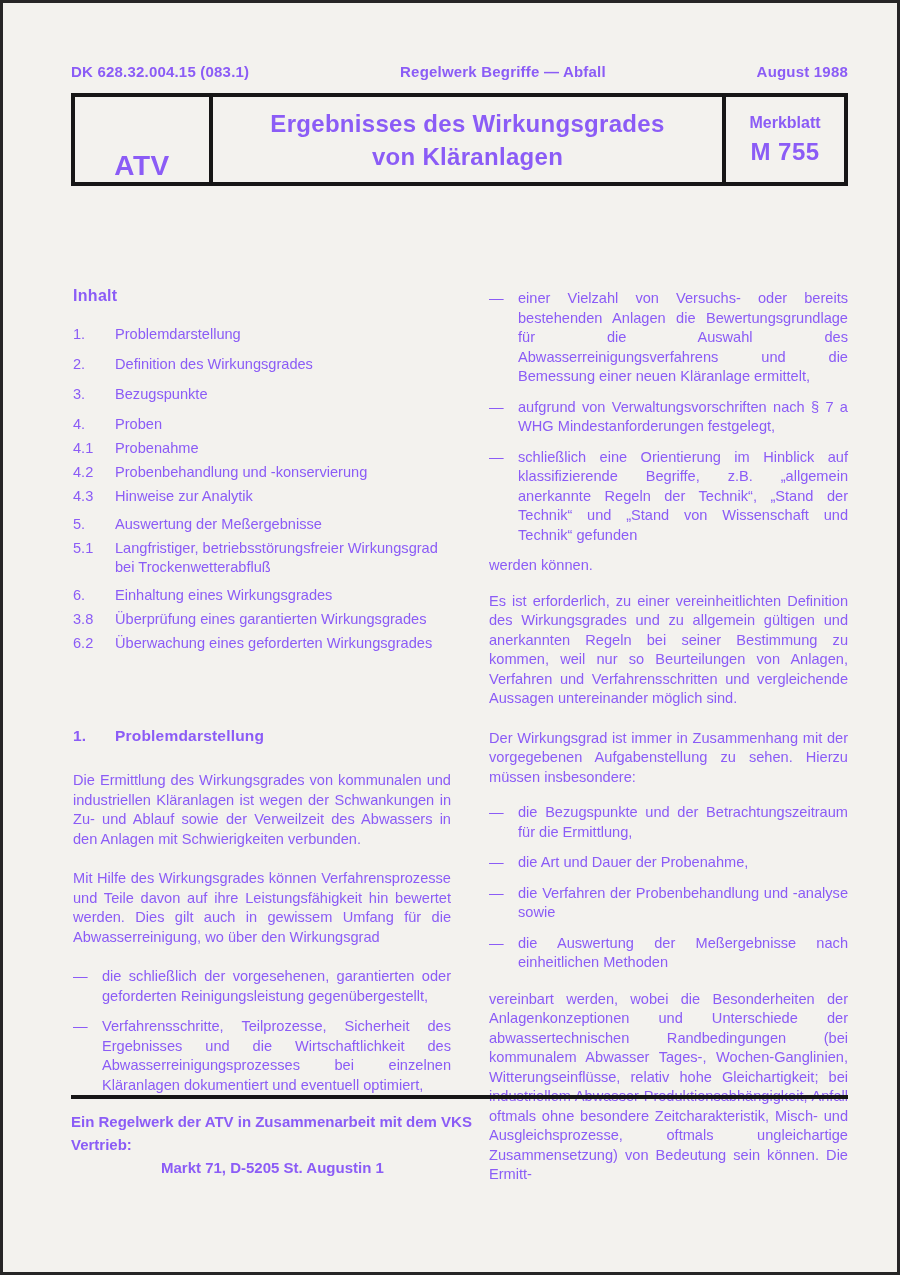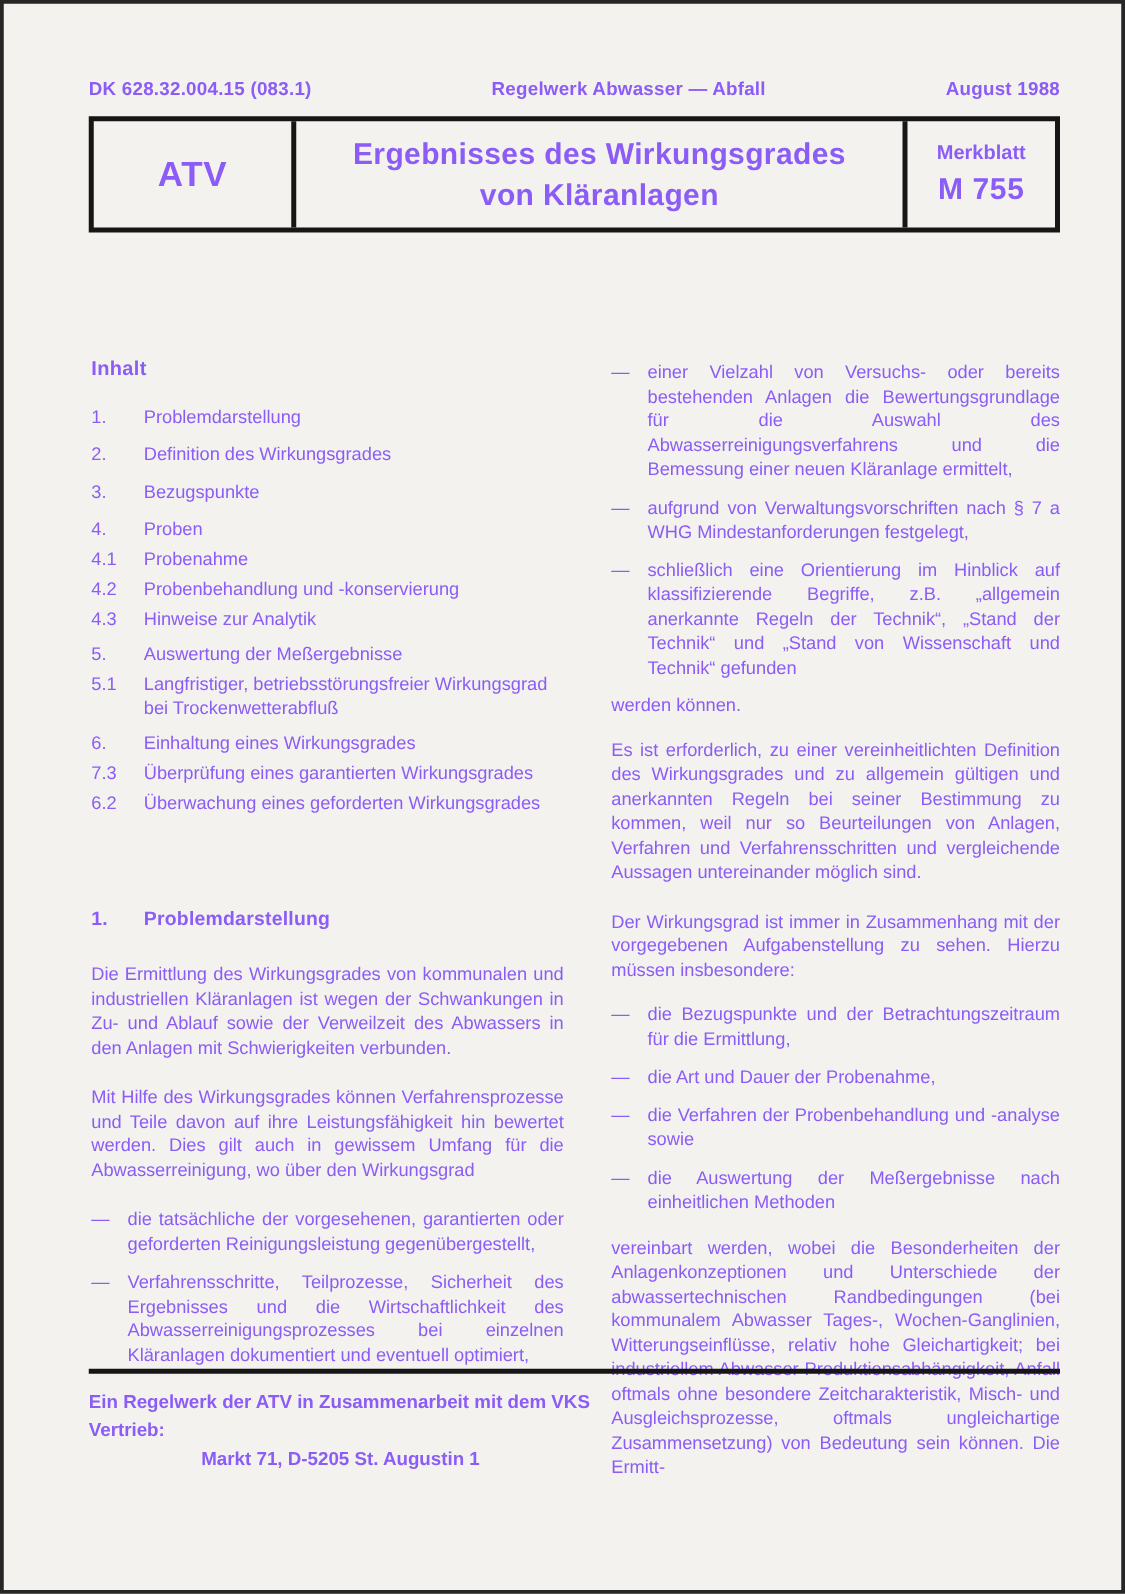--- a/index.html
+++ b/index.html
@@ -26,21 +26,21 @@
   }
   .header-row .hdr-left{flex:0 0 auto;}
   .header-row .hdr-center{flex:1 1 auto;text-align:center;}
   .header-row .hdr-right{flex:0 0 auto;}
   .title-box{
     position:absolute;left:68px;top:90px;width:777px;height:93px;
     box-sizing:border-box;border:4px solid #161616;
     display:flex;
   }
   .tb-cell{display:flex;flex-direction:column;align-items:center;justify-content:center;box-sizing:border-box;}
-  .tb-org{width:162px;border-right:4px solid #161616;font-size:28px;font-weight:bold;letter-spacing:.5px;}
+  .tb-org{width:138px;border-right:4px solid #161616;font-size:28px;font-weight:bold;letter-spacing:.5px;justify-content:flex-end;}
   .tb-title{flex:1;font-size:24px;font-weight:bold;text-align:center;line-height:33px;letter-spacing:.3px;}
   .tb-doc{width:122px;border-left:4px solid #161616;}
   .tb-doc .doc-type{font-size:16px;font-weight:bold;margin-bottom:6px;}
   .tb-doc .doc-num{font-size:24px;font-weight:bold;letter-spacing:.5px;}
   
   .col-left{position:absolute;left:70px;top:284px;width:378px;}
   .col-right{position:absolute;left:486px;top:284px;width:359px;}
   .body-text{font-size:14.6px;line-height:19.5px;text-align:justify;}
   p{margin:0;}
   
@@ -73,21 +73,21 @@
   .footer .f-label{flex:0 0 auto;margin-right:7px;}
   .footer .f-line3{padding-left:90px;}
 </style>
 </head>
 <body>
 
 <div class="page">
 
   <div class="header-row">
     <span class="hdr-left">DK 628.32.004.15 (083.1)</span>
-    <span class="hdr-center">Regelwerk Abwasser — Abfall</span>
+    <span class="hdr-center">Regelwerk Begriffe — Abfall</span>
     <span class="hdr-right">August 1988</span>
   </div>
 
   <div class="title-box">
     <div class="tb-cell tb-org">
       <span>ATV</span>
     </div>
     <div class="tb-cell tb-title">
       <span>Ergebnisses des Wirkungsgrades</span>
       <span>von Kläranlagen</span>
@@ -135,41 +135,41 @@
     </div>
     <div class="toc-row">
       <span class="toc-num">5.1</span>
       <span class="toc-label">Langfristiger, betriebsstörungsfreier Wirkungsgrad bei Trockenwetterabfluß</span>
     </div>
     <div class="toc-row gap">
       <span class="toc-num">6.</span>
       <span class="toc-label">Einhaltung eines Wirkungsgrades</span>
     </div>
     <div class="toc-row">
-      <span class="toc-num">7.3</span>
+      <span class="toc-num">3.8</span>
       <span class="toc-label">Überprüfung eines garantierten Wirkungsgrades</span>
     </div>
     <div class="toc-row">
       <span class="toc-num">6.2</span>
       <span class="toc-label">Überwachung eines geforderten Wirkungsgrades</span>
     </div>
 
     <div class="section-heading">
       <span class="sec-num">1.</span>
       <span>Problemdarstellung</span>
     </div>
 
     <div class="body-text">
       <p class="para">Die Ermittlung des Wirkungsgrades von kommunalen und industriellen Kläranlagen ist wegen der Schwankungen in Zu- und Ablauf sowie der Verweilzeit des Abwassers in den Anlagen mit Schwierigkeiten verbunden.</p>
       <p class="para">Mit Hilfe des Wirkungsgrades können Verfahrensprozesse und Teile davon auf ihre Leistungsfähigkeit hin bewertet werden. Dies gilt auch in gewissem Umfang für die Abwasserreinigung, wo über den Wirkungsgrad</p>
 
       <div class="dash-list">
         <div class="dash-item">
           <span class="dash">—</span>
-          <span class="dash-text">die tatsächliche der vorgesehenen, garantierten oder geforderten Reinigungsleistung gegenübergestellt,</span>
+          <span class="dash-text">die schließlich der vorgesehenen, garantierten oder geforderten Reinigungsleistung gegenübergestellt,</span>
         </div>
         <div class="dash-item">
           <span class="dash">—</span>
           <span class="dash-text">Verfahrensschritte, Teilprozesse, Sicherheit des Ergebnisses und die Wirtschaftlichkeit des Abwasserreinigungsprozesses bei einzelnen Kläranlagen dokumentiert und eventuell optimiert,</span>
         </div>
       </div>
     </div>
   </div>
 
   <div class="col-right body-text">

